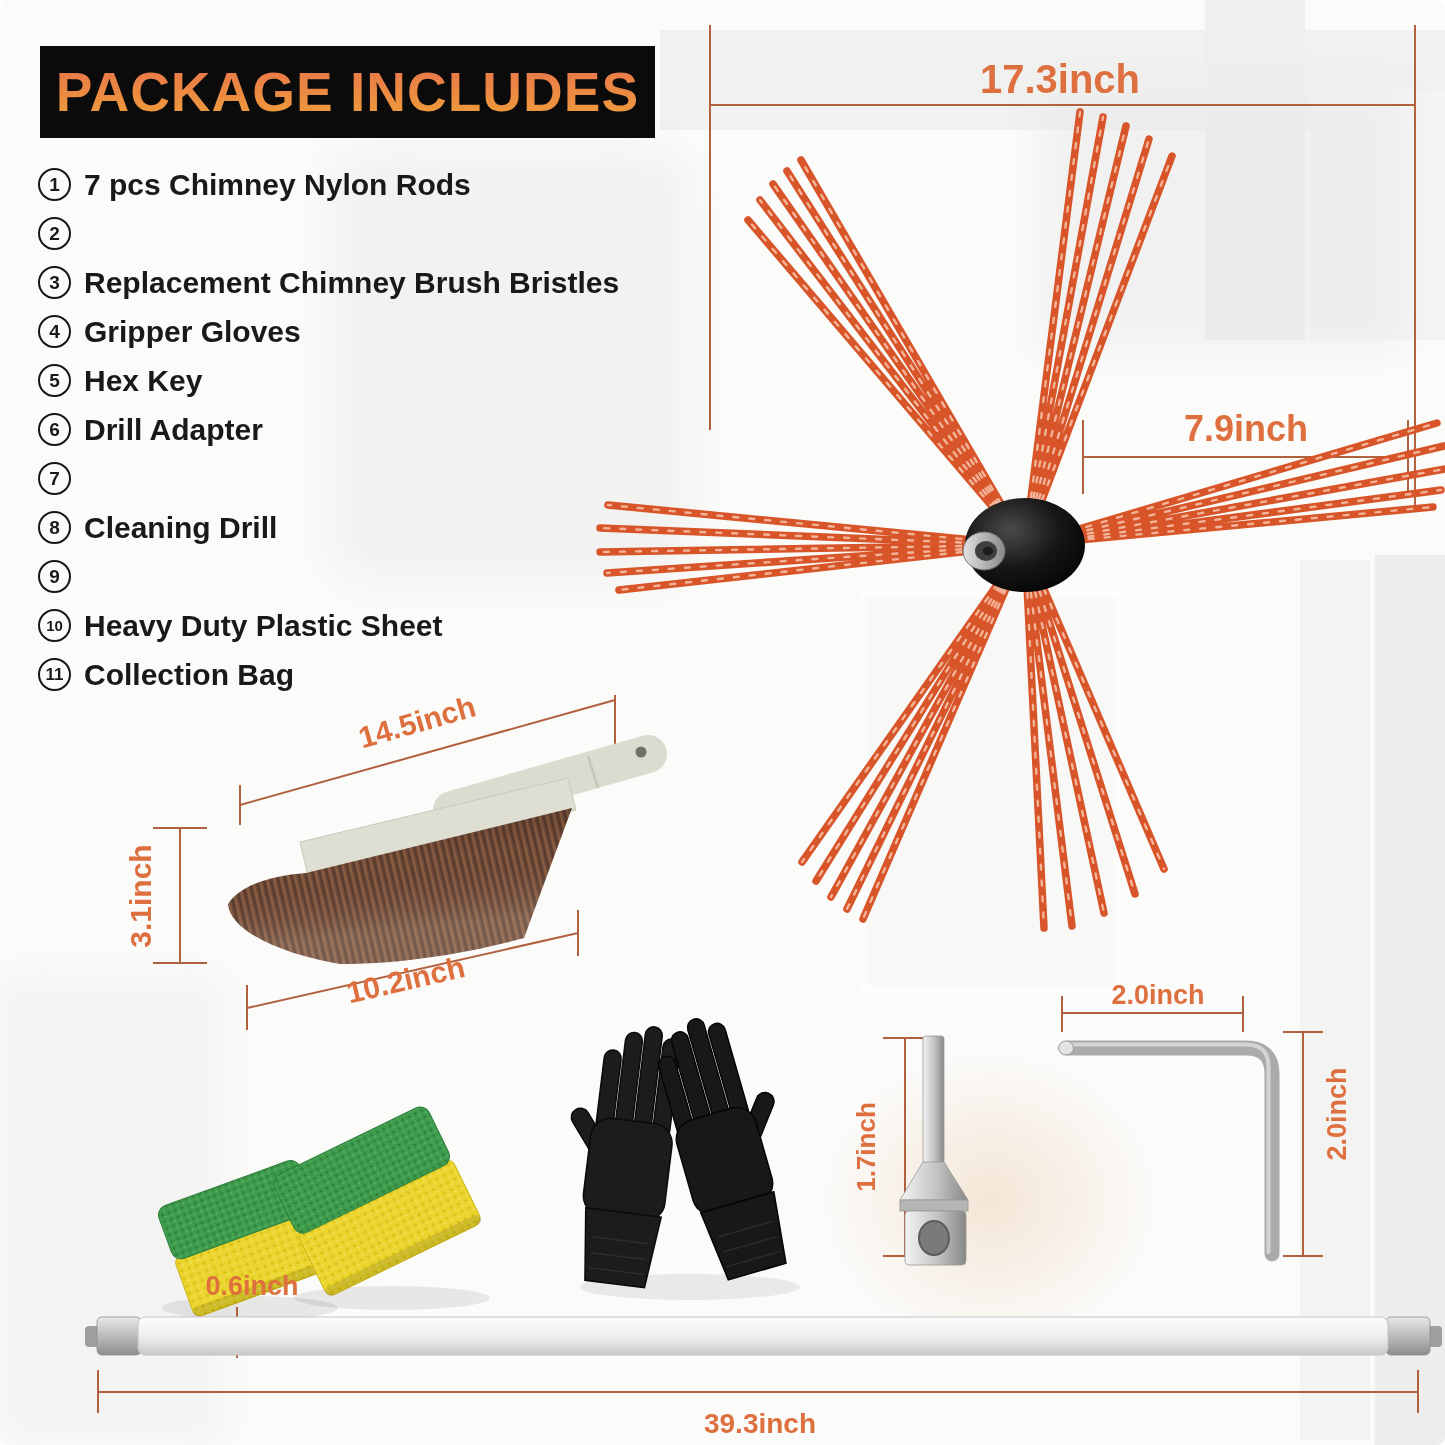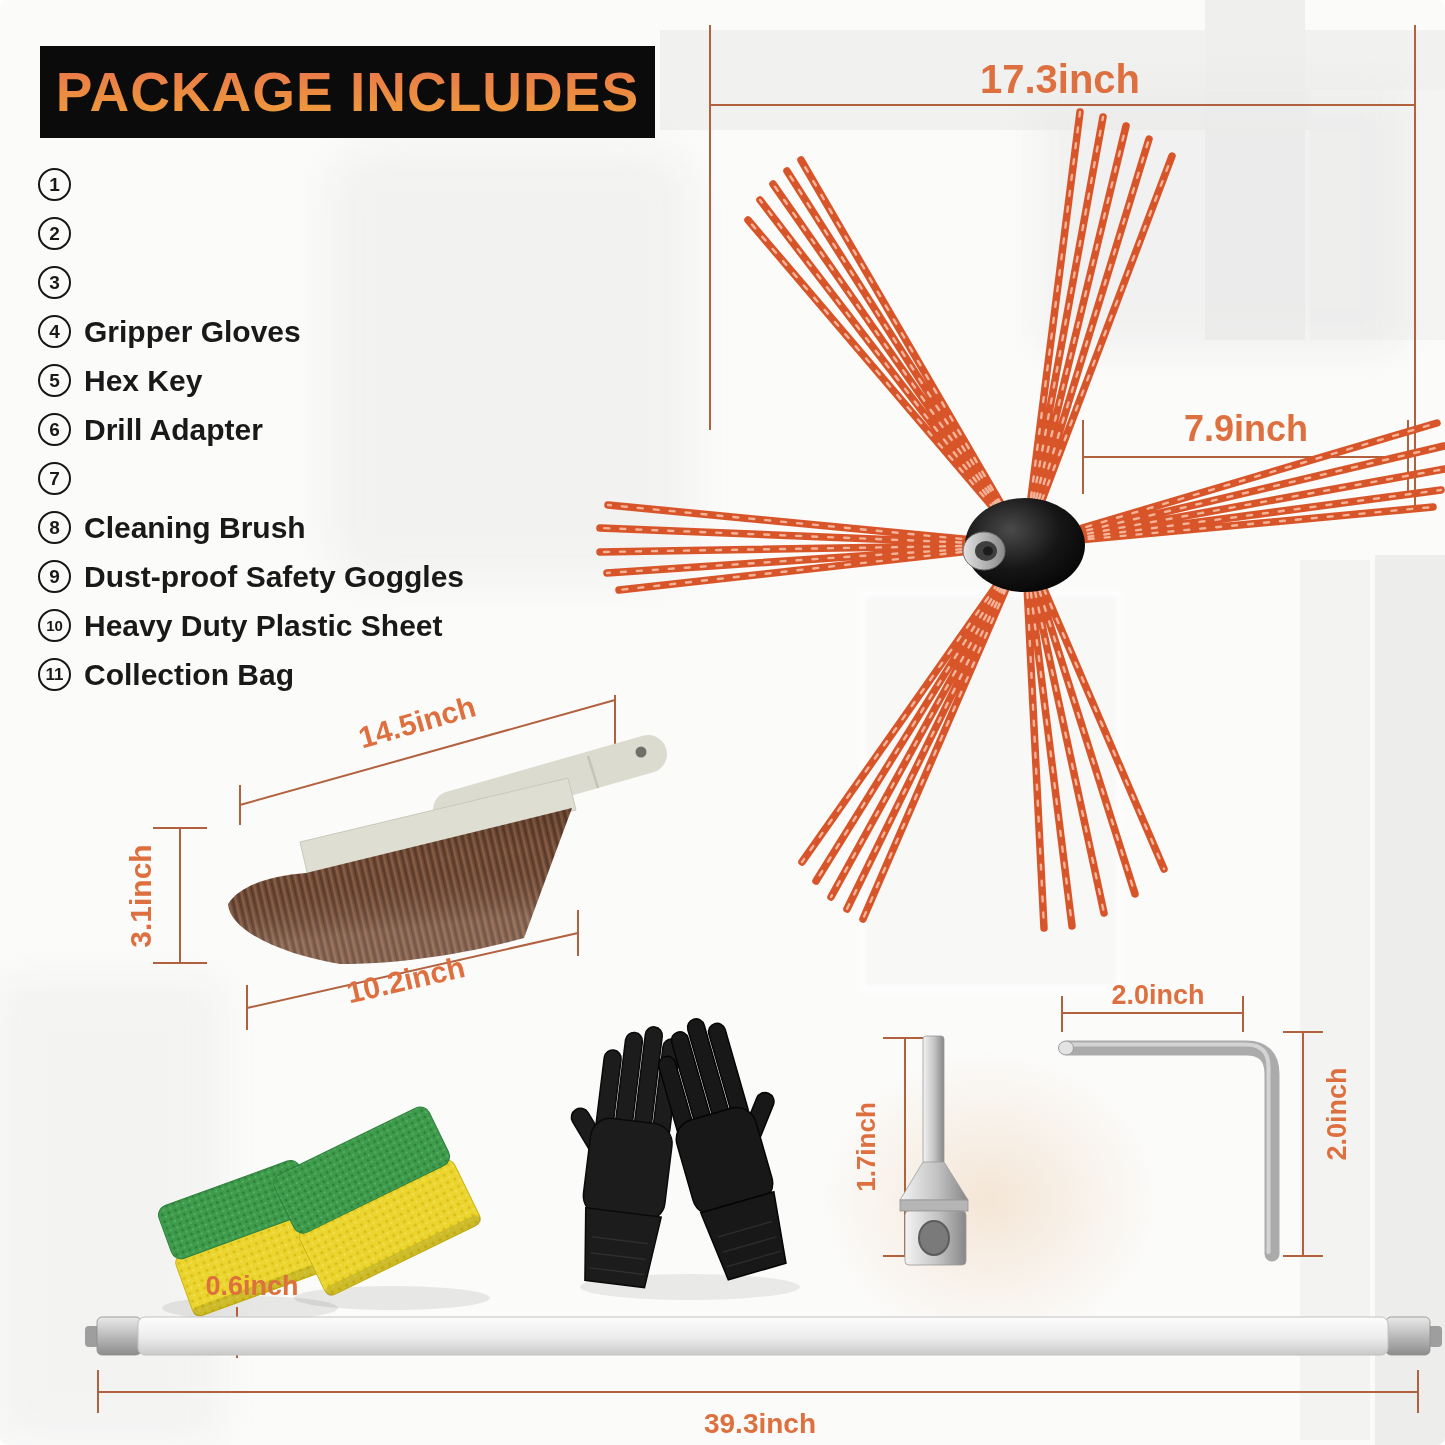--- a/index.html
+++ b/index.html
@@ -60,28 +60,30 @@
   <div class="patch p9"></div>
   <div class="patch p10"></div>
 
   <div class="banner">
     <h1>PACKAGE INCLUDES</h1>
   </div>
 
   <ul class="pkg-list">
     <li>
       <span class="num">1</span>
+      <span class="lbl">7 pcs Chimney Nylon Rods</span>
     </li>
 
     <li>
       <span class="num">2</span>
     </li>
 
     <li>
       <span class="num">3</span>
+      <span class="lbl">Replacement Chimney Brush Bristles</span>
     </li>
 
     <li>
       <span class="num">4</span>
       <span class="lbl">Gripper Gloves</span>
     </li>
 
     <li>
       <span class="num">5</span>
       <span class="lbl">Hex Key</span>
@@ -91,26 +93,25 @@
       <span class="num">6</span>
       <span class="lbl">Drill Adapter</span>
     </li>
 
     <li>
       <span class="num">7</span>
     </li>
 
     <li>
       <span class="num">8</span>
-      <span class="lbl">Cleaning Brush</span>
+      <span class="lbl">Cleaning Drill</span>
     </li>
 
     <li>
       <span class="num">9</span>
-      <span class="lbl">Dust-proof Safety Goggles</span>
     </li>
 
     <li>
       <span class="num" style="font-size: 15px;">10</span>
       <span class="lbl">Heavy Duty Plastic Sheet</span>
     </li>
 
     <li>
       <span class="num" style="font-size: 17px;">11</span>
       <span class="lbl">Collection Bag</span>

